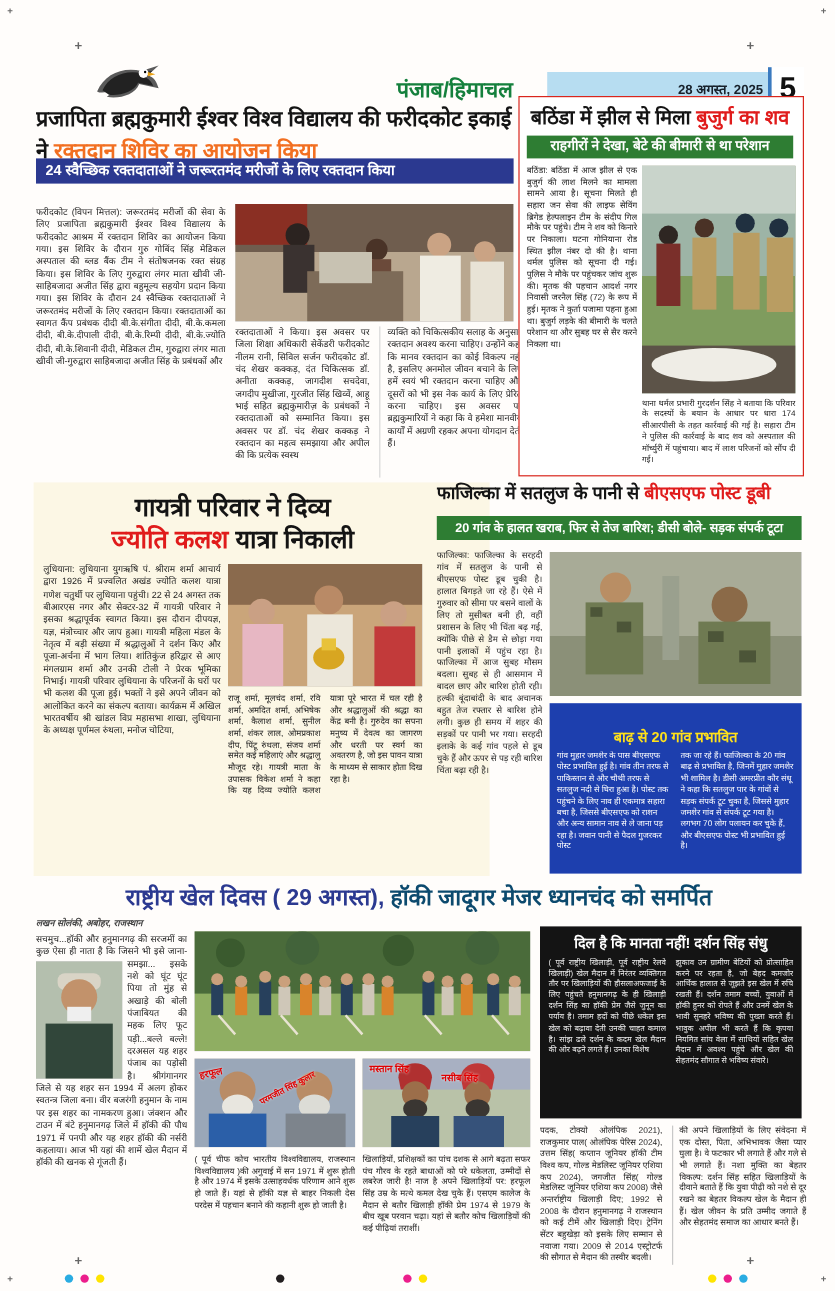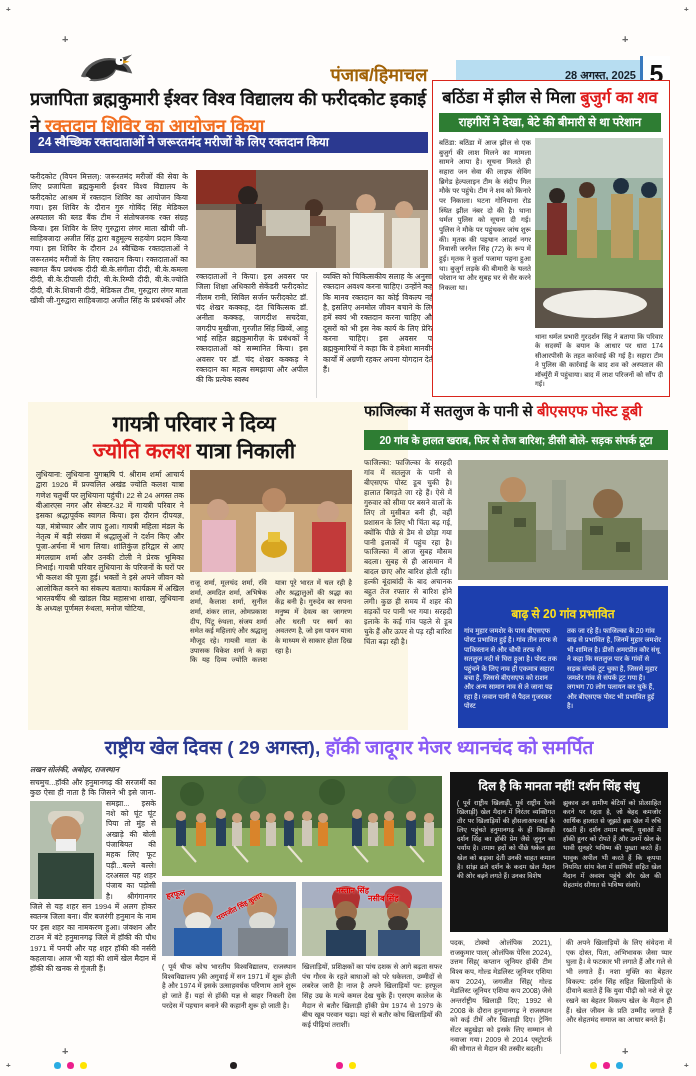--- a/index.html
+++ b/index.html
@@ -5,21 +5,21 @@
   html,body{margin:0;padding:0;background:#e9e9e9;}
   .page{position:relative;width:696px;height:1076px;background:#fffdfb;margin:0 auto;
         font-family:"Liberation Sans","DejaVu Sans",sans-serif;overflow:hidden;}
   .abs{position:absolute;}
   .txt{font-size:7.5px;line-height:1.38;text-align:justify;color:#1d1d1d;overflow:hidden;}
   .reg{position:absolute;color:#666;font-size:11px;font-weight:bold;line-height:1;}
   .dot{position:absolute;width:7px;height:7px;border-radius:50%;top:1062px;}
   
   .mastbar{background:#b7ddf1;}
   .brand{font-size:19px;font-weight:bold;color:#e8201c;line-height:30px;padding-left:58px;white-space:nowrap;}
-  .section{font-size:18px;font-weight:bold;color:#a16207;text-align:center;line-height:30px;}
+  .section{font-size:18px;font-weight:bold;color:#15803d;text-align:center;line-height:30px;}
   .date{font-size:11px;font-weight:bold;color:#17212b;text-align:right;line-height:30px;padding-right:10px;}
   .pagenum{font-size:25px;font-weight:bold;color:#111;border-left:3px solid #3a7abf;text-align:center;line-height:36px;background:#fff;}
   
   .h1{font-weight:bold;color:#141414;}
   .kicker-blue{background:#2b3990;color:#fff;font-weight:bold;font-size:12px;line-height:21px;padding-left:8px;white-space:nowrap;overflow:hidden;}
   .kicker-green{background:#2e7d33;color:#fff;font-weight:bold;text-align:center;white-space:nowrap;overflow:hidden;}
   .accent-orange{color:#f26f21;margin-top:29px;}
   .accent-red{color:#e01b1b;}
   .ph{position:absolute;overflow:hidden;background:#c9c9c9;}
   .ph svg{display:block;width:100%;height:100%;}
@@ -155,21 +155,21 @@
   </div>
   <div class="abs bluebox" style="left:458px;top:586px;width:210px;height:142px;">
     <div class="boxtitle" style="padding-top:19px;font-size:12px;color:#ffe11a;">बाढ़ से 20 गांव प्रभावित</div>
     <div class="cols2" style="margin:4px 6px;height:112px;overflow:hidden;">
       <span class="txt" style="color:#fff;font-size:6.8px;display:block;text-align:left;">गांव मुहार जमशेर के पास बीएसएफ पोस्ट प्रभावित हुई है। गांव तीन तरफ से पाकिस्तान से और चौथी तरफ से सतलुज नदी से घिरा हुआ है। पोस्ट तक पहुंचने के लिए नाव ही एकमात्र सहारा बचा है, जिससे बीएसएफ को राशन और अन्य सामान नाव से ले जाना पड़ रहा है। जवान पानी से पैदल गुजरकर पोस्ट</span>
       <span class="txt" style="color:#fff;font-size:6.8px;display:block;text-align:left;">तक जा रहे हैं। फाजिल्का के 20 गांव बाढ़ से प्रभावित है, जिनमें मुहार जमशेर भी शामिल है। डीसी अमरप्रीत कौर संधू ने कहा कि सतलुज पार के गांवों से सड़क संपर्क टूट चुका है, जिससे मुहार जमशेर गांव से संपर्क टूट गया है। लगभग 70 लोग पलायन कर चुके हैं, और बीएसएफ पोस्ट भी प्रभावित हुई है।</span>
     </div>
   </div>
 
   <div class="abs h1" style="left:30px;top:734px;width:638px;height:26px;font-size:19px;text-align:center;white-space:nowrap;overflow:hidden;">
-    <span style="color:#2b3990;">राष्ट्रीय खेल दिवस ( 29 अगस्त),</span><span style="color:#8b5cf6;"> हॉकी जादूगर मेजर ध्यानचंद को समर्पित</span>
+    <span style="color:#2b3990;">राष्ट्रीय खेल दिवस ( 29 अगस्त),</span><span style="color:#0c4a6e;"> हॉकी जादूगर मेजर ध्यानचंद को समर्पित</span>
   </div>
   <div class="abs" style="left:30px;top:764px;width:140px;font-size:7.5px;font-weight:bold;font-style:italic;color:#444;">लखन सोलंकी, अबोहर, राजस्थान</div>
 
   <div class="abs txt" style="left:30px;top:778px;width:126px;height:276px;">
     <span>सचमुच...हॉकी और हनुमानगढ़ की सरजमीं का कुछ ऐसा ही नाता है कि जिसने भी</span>
     <span class="ph" style="position:relative;display:block;float:left;width:72px;height:98px;margin:2px 4px 2px 0;">
       <svg viewBox="0 0 72 98" preserveAspectRatio="none">
         <rect width="72" height="98" fill="#b4bfae"></rect>
         <rect x="18" y="10" width="36" height="14" rx="6" fill="#d9d4c6"></rect>
         <circle cx="36" cy="30" r="15" fill="#c2926b"></circle>
@@ -254,21 +254,21 @@
       <rect width="140" height="26" fill="#a8b0c2"></rect>
       <path d="M30,16 a14,12 0 0 1 28,0 l-2,10 h-24 Z" fill="#b03030"></path>
       <circle cx="44" cy="30" r="11" fill="#9c6e4a"></circle>
         <ellipse cx="44" cy="42" rx="10" ry="8" fill="#3a3632"></ellipse>
       <rect x="24" y="48" width="40" height="26" fill="#27405c"></rect>
       <path d="M82,16 a14,12 0 0 1 28,0 l-2,10 h-24 Z" fill="#c03838"></path>
       <circle cx="96" cy="30" r="11" fill="#9c6e4a"></circle>
         <ellipse cx="96" cy="42" rx="10" ry="8" fill="#3a3632"></ellipse>
       <rect x="76" y="48" width="42" height="26" fill="#36527a"></rect>
     </svg>
-    <span class="plabel" style="left:6px;top:2px;margin-left:28px;">मस्तान सिंह</span>
+    <span class="plabel" style="left:6px;top:2px;">मस्तान सिंह</span>
     <span class="plabel" style="left:66px;top:10px;">नसीब सिंह</span>
   </div>
 
   <div class="abs txt" style="left:162px;top:962px;width:134px;height:92px;font-size:7px;">( पूर्व चीफ कोच भारतीय विश्वविद्यालय, राजस्थान विश्वविद्यालय )की अगुवाई में सन 1971 में शुरू होती है और 1974 में इसके उत्साहवर्धक परिणाम आने शुरू हो जाते हैं। यहां से हॉकी यज्ञ से बाहर निकली देस परदेस में पहचान बनाने की कहानी शुरू हो जाती है।</div>
   <div class="abs txt" style="left:302px;top:962px;width:140px;height:92px;font-size:7px;">खिलाड़ियों, प्रशिक्षकों का पांच दशक से आगे बढ़ता सफर पंच गौरव के रहते बाधाओं को परे धकेलता, उम्मीदों से लबरेज जारी है! नाज है अपने खिलाड़ियों पर: हरफूल सिंह उम्र के मत्थे कमल देख चुके हैं। एसएम कालेज के मैदान से बतौर खिलाड़ी हॉकी प्रेम 1974 से 1979 के बीच खूब परवान चढ़ा। यहां से बतौर कोच खिलाड़ियों की कई पीढ़ियां तराशीं।</div>
 
   <div class="abs blackbox" style="left:450px;top:772px;width:218px;height:160px;">
     <div class="boxtitle" style="padding-top:5px;font-size:12px;color:#fff;">दिल है कि मानता नहीं! दर्शन सिंह संधु</div>
     <div class="cols2" style="margin:4px 7px;height:128px;overflow:hidden;">
       <span class="txt" style="color:#e8e8e8;font-size:6.6px;display:block;">( पूर्व राष्ट्रीय खिलाड़ी, पूर्व राष्ट्रीय रेलवे खिलाड़ी) खेल मैदान में निरंतर व्यक्तिगत तौर पर खिलाड़ियों की हौसलाअफजाई के लिए पहुंचते हनुमानगढ़ के ही खिलाड़ी दर्शन सिंह का हॉकी प्रेम जैसे जुनून का पर्याय है। तमाम हदों को पीछे धकेल इस खेल को बढ़ावा देती उनकी चाहत कमाल है। सांझ ढले दर्शन के कदम खेल मैदान की ओर बढ़ने लगते हैं। उनका विशेष</span>

